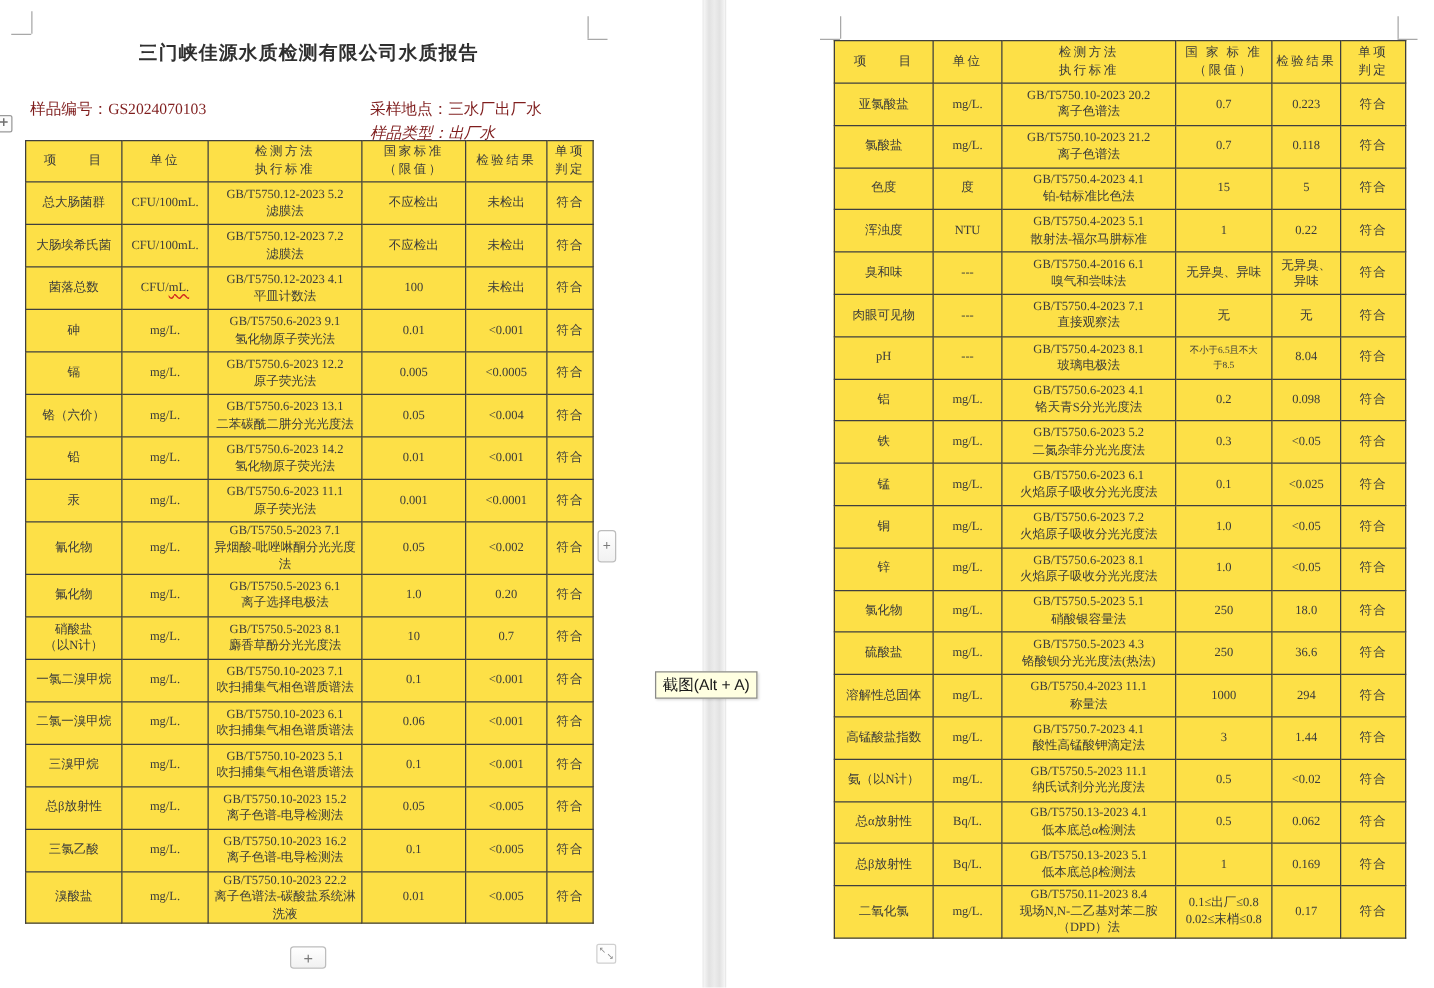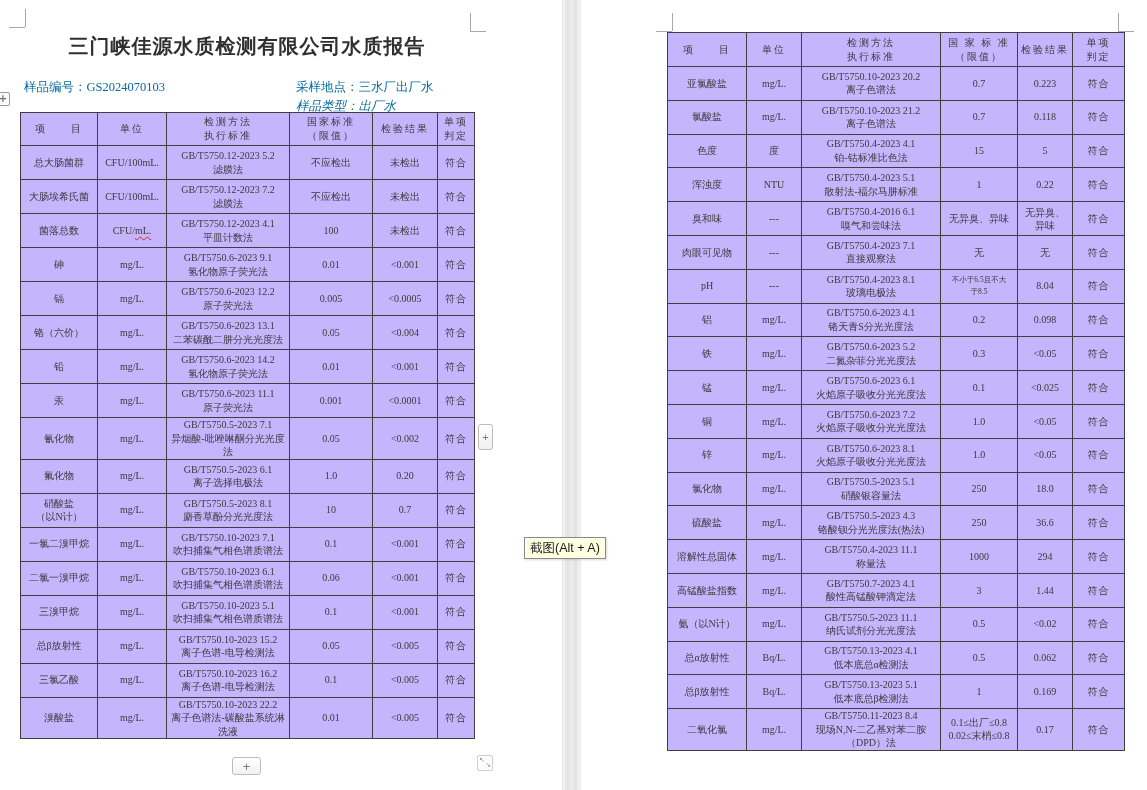--- a/index.html
+++ b/index.html
@@ -15,32 +15,32 @@
     background:linear-gradient(to right,#f6f6f6,#e2e2e2 25%,#ececec 50%,#e2e2e2 75%,#f6f6f6);
     border-left:1px solid #e9e9e9;border-right:1px solid #e9e9e9;
   }
   
   .mark{position:absolute;background:#a8a8a8;}
   .mark.v{width:1px;height:18px;}
   .mark.h{height:1px;width:16px;}
   
   .title{
     position:absolute;left:20px;top:33px;width:454px;margin:0;
-    text-align:center;font-size:20px;font-weight:bold;color:#2f2f2f;
+    text-align:center;font-size:15px;font-weight:bold;color:#2f2f2f;
     letter-spacing:1px;
   }
-  .meta-item{position:absolute;font-size:12.5px;color:#0369a1;white-space:nowrap;}
+  .meta-item{position:absolute;font-size:12.5px;color:#7f1d1d;white-space:nowrap;}
   .meta-1{left:24px;top:79px;}
   .meta-2{left:24px;top:98px;margin-top:40px;}
   .meta-3{left:296px;top:79px;}
   .meta-4{left:296px;top:98px;font-style:italic;}
   
   table.word-table{
     position:absolute;border-collapse:collapse;table-layout:fixed;
-    background:#c4b5fd;
+    background:#fde047;
   }
   .left-table{left:20px;top:112px;width:454px;}
   .right-table{left:667px;top:32px;width:457px;}
   .word-table td,.word-table th{
     border:1px solid #3f3f3f;padding:0 2px;overflow:hidden;
     font-weight:normal;text-align:center;vertical-align:middle;
     font-size:10px;line-height:1.35;white-space:pre-line;color:#3b3b3b;
   }
   .word-table thead th{letter-spacing:2px;line-height:1.4;}
   .left-table thead th{height:32px;}

